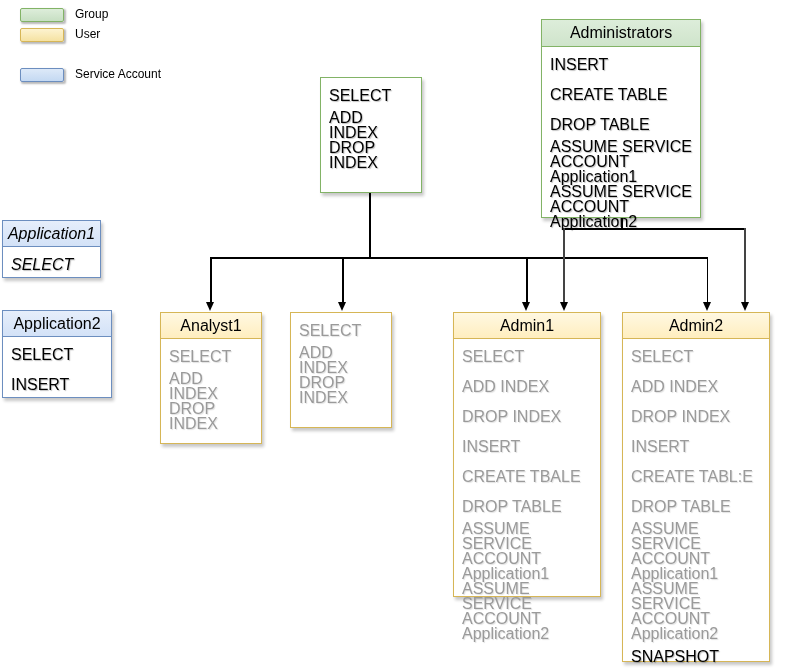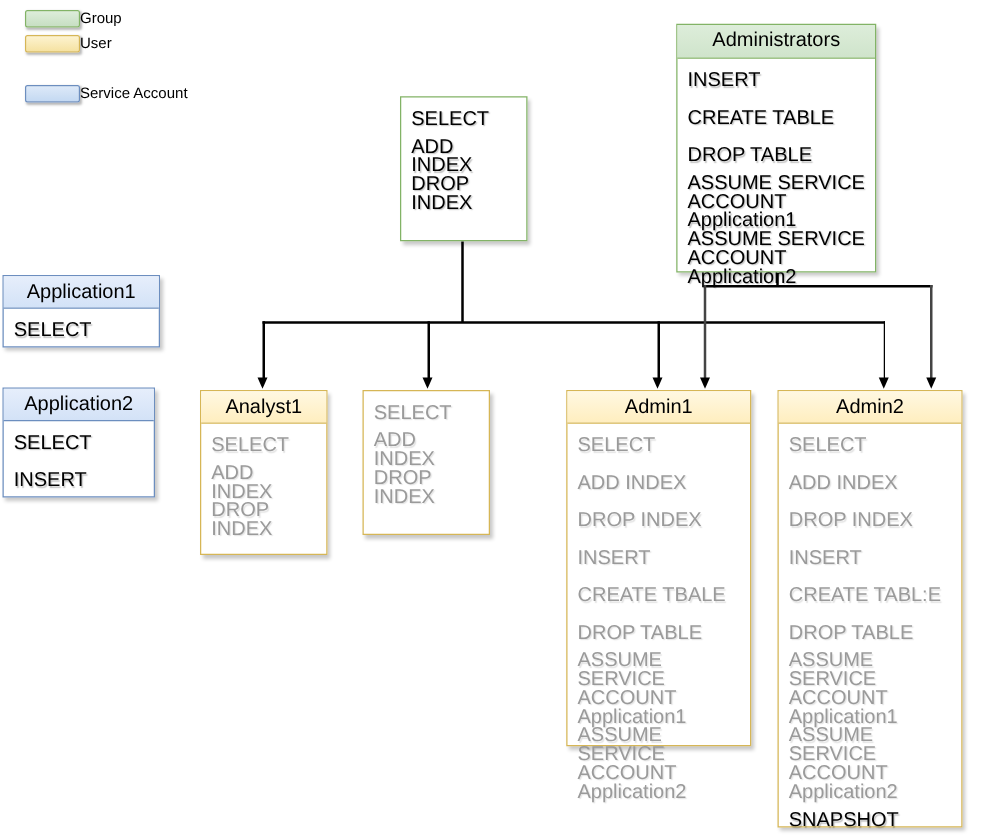--- a/index.html
+++ b/index.html
@@ -3,21 +3,21 @@
 <meta charset="utf-8">
 <style>
   html,body { margin:0; padding:0; }
   body {
     width:793px; height:671px; position:relative; background:#ffffff;
     font-family:"Liberation Sans", sans-serif; overflow:hidden;
   }
   .canvas { position:absolute; left:0; top:0; width:793px; height:671px; }
 
   
-  .legend-row { position:absolute; display:flex; align-items:center; height:15px; }
+  .legend-row { position:absolute; display:flex; align-items:center; gap:11px; height:15px; }
   .swatch { width:42px; height:12px; border-radius:2px; box-shadow:1.5px 1.5px 2px rgba(0,0,0,.28); }
   .swatch-group   { background:linear-gradient(#ddedda,#c7dfc3); border:1px solid #82b366; }
   .swatch-user    { background:linear-gradient(#fdf3d0,#f5e2a2); border:1px solid #d6b656; }
   .swatch-service { background:linear-gradient(#dde9f8,#c4d9f2); border:1px solid #6c8ebf; }
   .legend-label { font-size:12px; color:#000; line-height:15px; }
 
   
   .node {
     position:absolute; background:#ffffff; box-sizing:border-box;
     box-shadow:2px 3px 3px rgba(0,0,0,.22); font-size:16px;
@@ -100,28 +100,28 @@
     <div class="node-header" style="height:27px;">Administrators</div>
     <div class="node-body">
       <div class="node-item">INSERT</div>
       <div class="node-item">CREATE TABLE</div>
       <div class="node-item">DROP TABLE</div>
       <div class="node-item h40">ASSUME SERVICE ACCOUNT Application1</div>
       <div class="node-item h40">ASSUME SERVICE ACCOUNT Application2</div>
     </div>
   </div>
 
-  <div class="node service-node" style="left:2px; top:220px; width:126px; height:58px;">
+  <div class="node service-node" style="left:2px; top:220px; width:99px; height:58px;font-style:italic;">
     <div class="node-header">Application1</div>
     <div class="node-body">
       <div class="node-item">SELECT</div>
     </div>
   </div>
 
-  <div class="node service-node" style="left:2px; top:310px; width:122px; height:88px;">
+  <div class="node service-node" style="left:2px; top:310px; width:110px; height:88px;">
     <div class="node-header">Application2</div>
     <div class="node-body">
       <div class="node-item">SELECT</div>
       <div class="node-item">INSERT</div>
     </div>
   </div>
 
   <div class="node user-node" style="left:160px; top:312px; width:102px; height:132px;">
     <div class="node-header">Analyst1</div>
     <div class="node-body">

